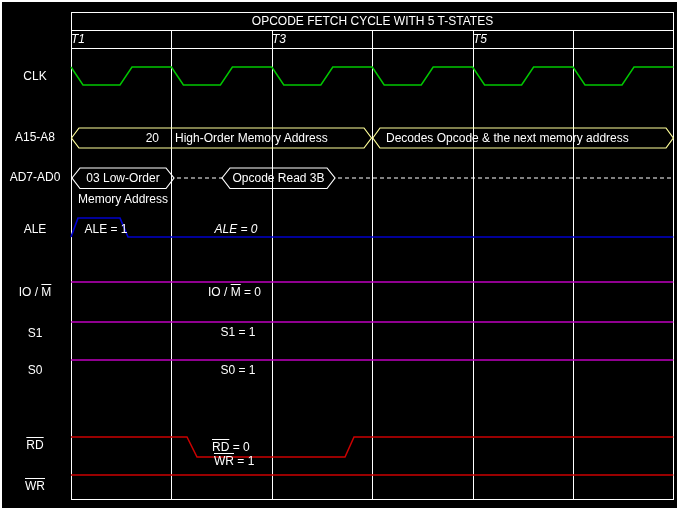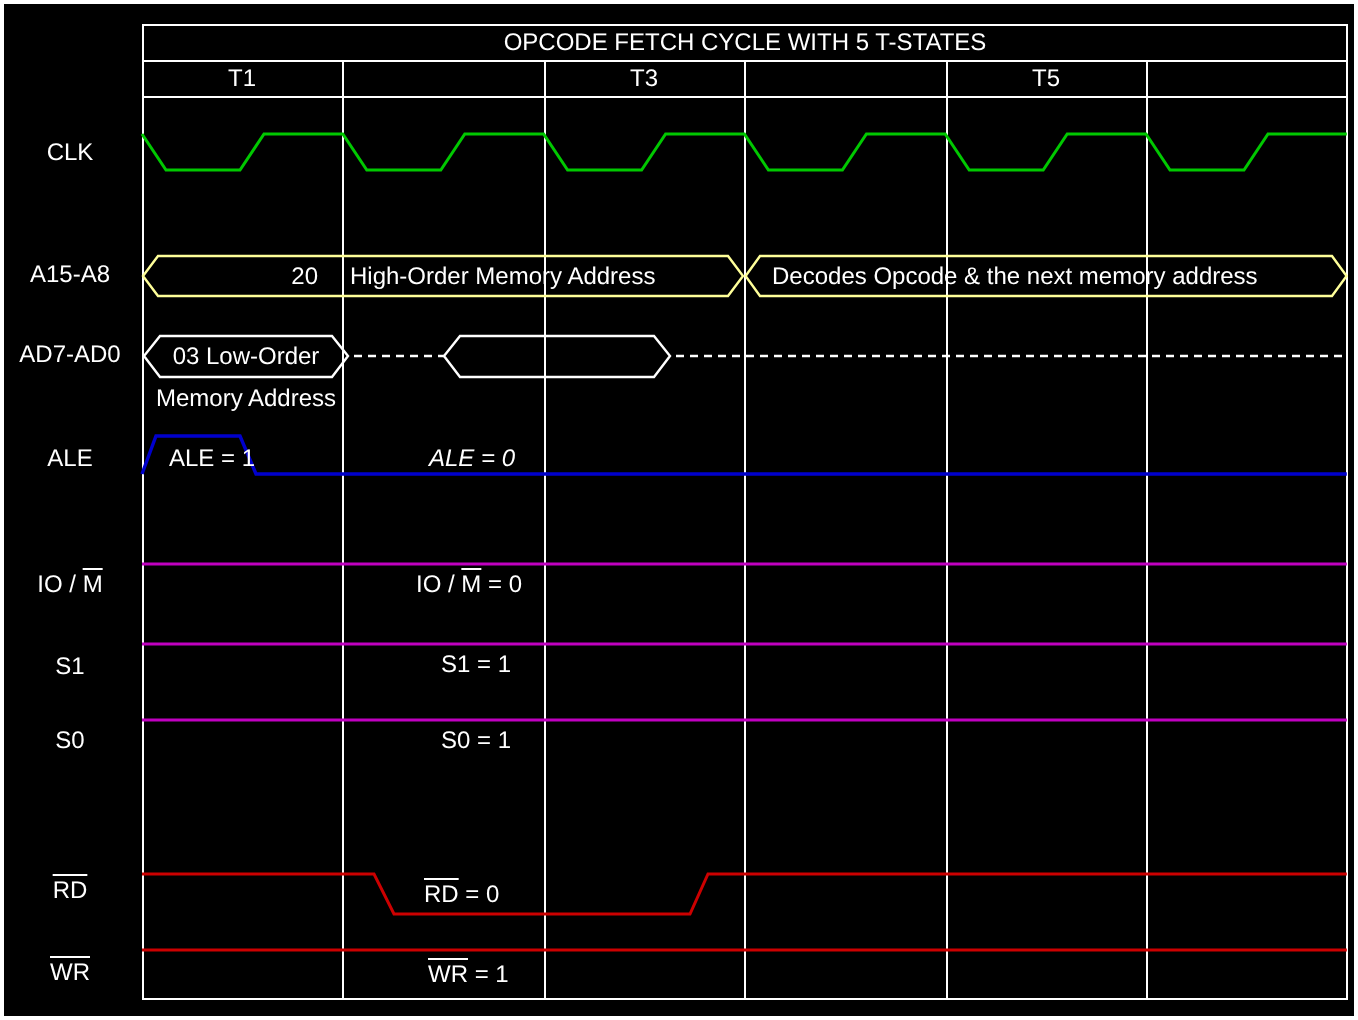--- a/index.html
+++ b/index.html
@@ -14,21 +14,21 @@
     font-size:12px;
     color:var(--c-text,#fff);
   }
   .hline{position:absolute;height:1px;background:var(--c-grid,#fff);}
   .vline{position:absolute;width:1px;background:var(--c-grid,#fff);}
   .txt{position:absolute;line-height:14px;white-space:nowrap;}
   .ctr{text-align:center;}
   .rgt{text-align:right;}
   .ov{text-decoration:overline;}
   .gutter-label{left:0;width:66px;text-align:center;}
-  .tcell{position:absolute;top:30px;height:15px;text-align:center;line-height:15px;}
+  .tcell{position:absolute;top:30px;height:15px;text-align:left;line-height:15px;font-style:italic;}
   svg.overlay{position:absolute;left:0;top:0;pointer-events:none;}
   .s-clk{stroke:var(--c-clk,#00c800);fill:none;stroke-width:1.5;}
   .s-bus{stroke:var(--c-bus,#ffff99);fill:none;stroke-width:1.2;}
   .s-ale{stroke:var(--c-ale,#0000cc);fill:none;stroke-width:1.7;}
   .s-status{stroke:var(--c-status,#c000c0);fill:none;stroke-width:1.5;}
   .s-rw{stroke:var(--c-read-write,#cc0000);fill:none;stroke-width:1.5;}
   .s-white{stroke:var(--c-grid,#fff);fill:none;stroke-width:1.2;}
 </style>
 </head>
 <body>
@@ -88,25 +88,26 @@
   <div class="txt gutter-label" style="top:361px;">S0</div>
   <div class="txt gutter-label" style="top:436px;"><span class="ov">RD</span></div>
   <div class="txt gutter-label" style="top:477px;"><span class="ov">WR</span></div>
 
   <div class="txt rgt" style="left:69px;top:129px;width:88px;">20</div>
   <div class="txt" style="left:384px;top:129px;">Decodes Opcode &amp; the next memory address</div>
   <div class="txt" style="left:173px;top:129px;">High-Order Memory Address</div>
 
   <div class="txt ctr" style="left:72px;top:169px;width:98px;">03 Low-Order</div>
   <div class="txt" style="left:76px;top:190px;">Memory Address</div>
+  <div class="txt ctr" style="left:220px;top:169px;width:113px;">Opcode Read 3B</div>
 
   <div class="txt ctr" style="left:78px;top:220px;width:52px;">ALE = 1</div>
   <div class="txt ctr" style="left:208px;top:220px;width:52px;font-style:italic;">ALE = 0</div>
 
   <div class="txt" style="left:206px;top:283px;"><span>IO / </span><span class="ov">M</span><span> = 0</span></div>
 
   <div class="txt ctr" style="left:212px;top:323px;width:48px;">S1 = 1</div>
   <div class="txt ctr" style="left:212px;top:361px;width:48px;">S0 = 1</div>
 
   <div class="txt" style="left:210px;top:438px;"><span class="ov">RD</span><span> = 0</span></div>
-  <div class="txt" style="left:212px;top:478px;"><span class="ov">WR</span><span> = 1</span></div>
+  <div class="txt" style="left:212px;top:452px;"><span class="ov">WR</span><span> = 1</span></div>
 
 </div>
 
 </body></html>

